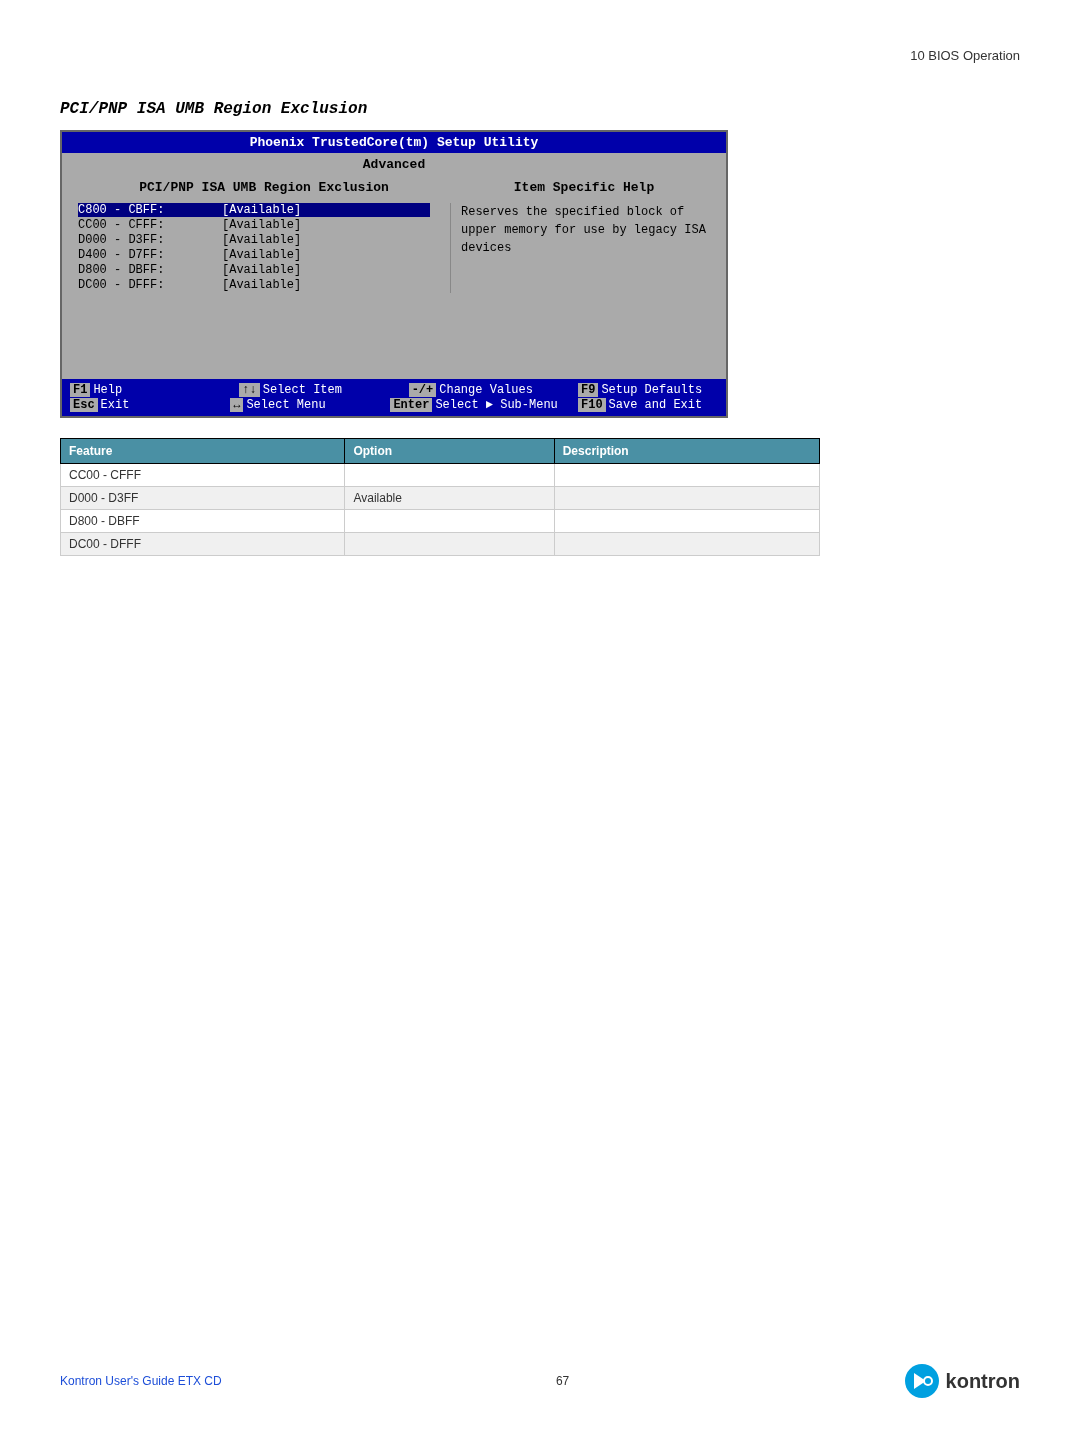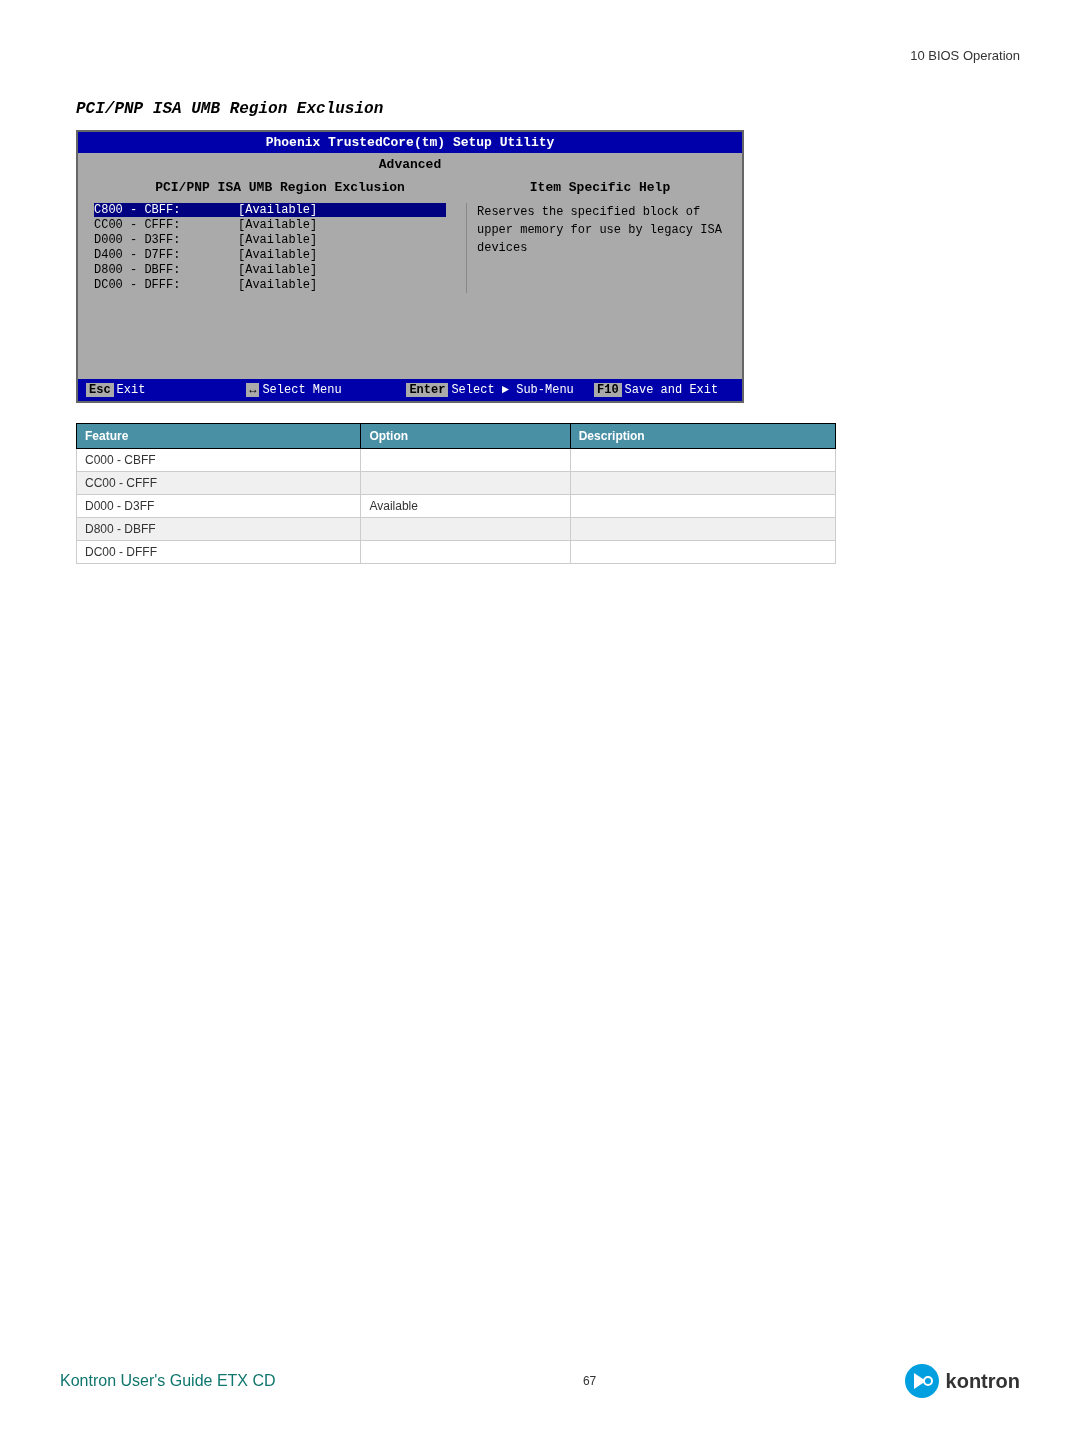--- a/index.html
+++ b/index.html
@@ -19,21 +19,21 @@
       top: 48px;
       right: 60px;
       font-size: 13px;
       color: #333;
     }
 
     
     .main-content {
       position: absolute;
       top: 100px;
-      left: 76px;
+      left: 60px;
       right: 60px;
     }
 
     
     .section-title {
       font-family: 'Courier New', Courier, monospace;
       font-style: italic;
       font-weight: bold;
       font-size: 16px;
       margin-bottom: 12px;
@@ -175,22 +175,22 @@
       position: absolute;
       bottom: 40px;
       left: 60px;
       right: 60px;
       display: flex;
       justify-content: space-between;
       align-items: center;
     }
 
     .footer-left {
-      font-size: 16px;
-      color: #0f766e;
+      font-size: 12px;
+      color: #1d4ed8;
     }
 
     .footer-center {
       font-size: 12px;
       color: #333;
     }
 
     .footer-logo {
       display: flex;
       align-items: center;
@@ -309,20 +309,38 @@
           </div>
       </div>
       <div class="bios-right">
         <div class="bios-help-text">Reserves the specified block of upper memory for use by legacy ISA devices</div>
       </div>
     </div>
 
     <div class="bios-spacer"></div>
 
     <div class="bios-footer-two-lines">
+      <div class="bios-footer-line">
+        <div class="bios-footer-segment">
+          <span class="fkey">F1</span>
+          <span>Help</span>
+        </div>
+        <div class="bios-footer-segment">
+          <span class="fkey">↑↓</span>
+          <span>Select Item</span>
+        </div>
+        <div class="bios-footer-segment">
+          <span class="fkey">-/+</span>
+          <span>Change Values</span>
+        </div>
+        <div class="bios-footer-segment">
+          <span class="fkey">F9</span>
+          <span>Setup Defaults</span>
+        </div>
+      </div>
       <div class="bios-footer-line">
         <div class="bios-footer-segment">
           <span class="fkey">Esc</span>
           <span>Exit</span>
         </div>
         <div class="bios-footer-segment">
           <span class="fkey">↔</span>
           <span>Select Menu</span>
         </div>
         <div class="bios-footer-segment">
@@ -340,25 +358,20 @@
 
   <table class="feature-table">
     <thead>
       <tr>
         <th>Feature</th>
         <th>Option</th>
         <th>Description</th>
       </tr>
     </thead>
     <tbody id="table-body">
-    <tr>
-      <td>C000 - CBFF</td>
-      <td></td>
-      <td></td>
-    </tr>
         <tr>
       <td>CC00 - CFFF</td>
       <td></td>
       <td></td>
     </tr>
         <tr>
       <td>D000 - D3FF</td>
       <td>Available</td>
       <td></td>
     </tr>

